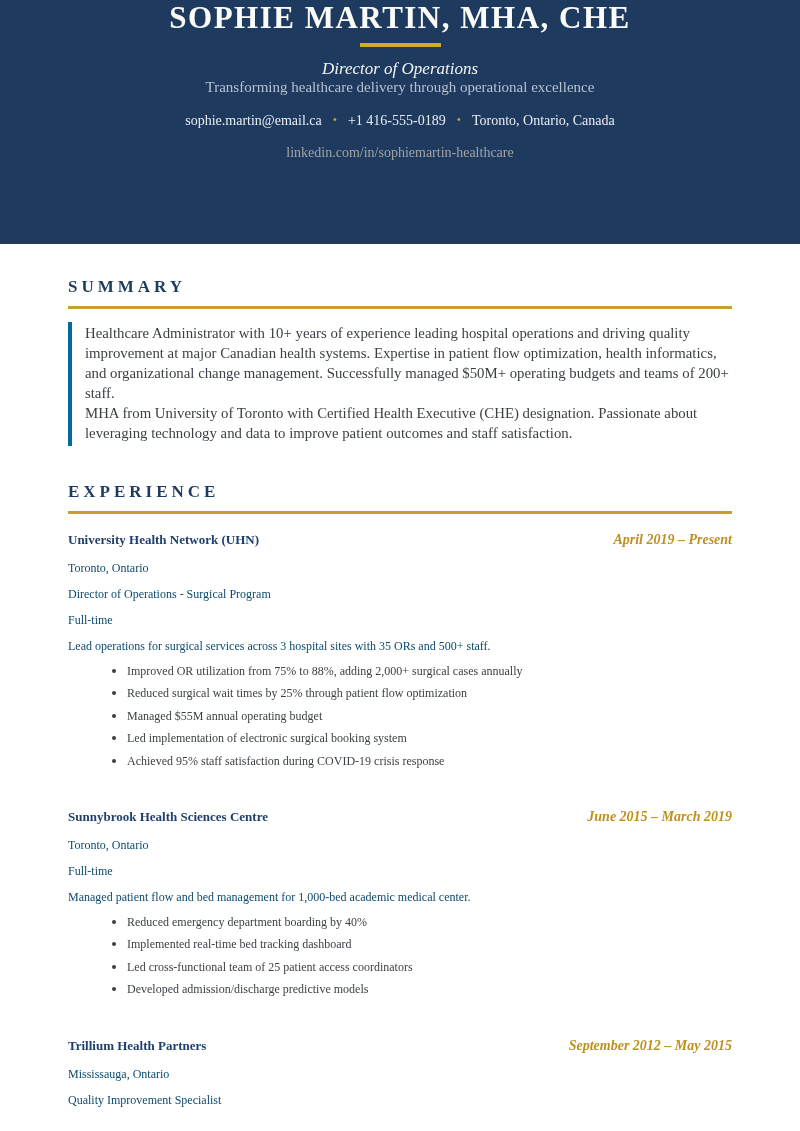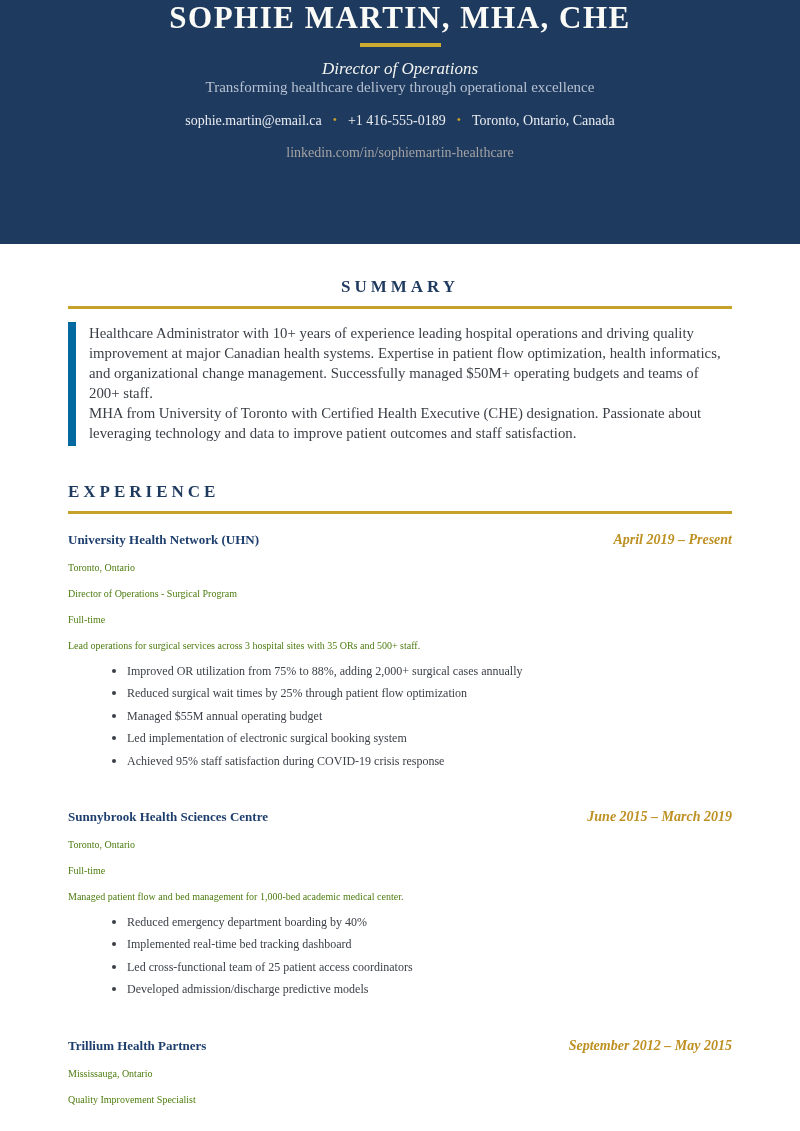--- a/index.html
+++ b/index.html
@@ -65,31 +65,31 @@
   
   .content { padding: 0 68px; }
 
   h2.section-heading {
     font-size: 17px;
     font-weight: 700;
     letter-spacing: 4px;
     color: #1F3A5F;
     line-height: 20px;
   }
-  .summary-section h2 { margin-top: 33px; text-align: center; }
+  .summary-section h2 { margin-top: 33px; }
   .experience-section h2 { margin-top: 36px; }
   .rule {
     height: 3px;
     background: #C7A22B;
     margin-top: 9px;
   }
 
   .summary-box {
     margin-top: 13px;
-    border-left: 8px solid #0369a1;
+    border-left: 4px solid #0369a1;
     padding: 1px 0 3px 13px;
     color: #3A3F46;
     font-size: 14.8px;
     line-height: 20px;
   }
   .summary-box p { margin: 0; }
 
   .entry { margin-top: 15px; }
   .entry + .entry { margin-top: 34px; }
   .entry-head {
@@ -105,23 +105,23 @@
   }
   .entry-dates {
     font-size: 14px;
     font-style: italic;
     font-weight: 700;
     color: #BD9021;
     white-space: nowrap;
   }
   .entry .line {
     margin-top: 10px;
-    font-size: 10px;
+    font-size: 12px;
     line-height: 16px;
-    color: #4d7c0f;
+    color: #0c4a6e;
   }
   .entry .line.first { margin-top: 9px; }
   .entry ul {
     margin-top: 6px;
     padding-left: 59px;
     list-style: disc;
   }
   .entry li {
     font-size: 12px;
     line-height: 21.4px;

